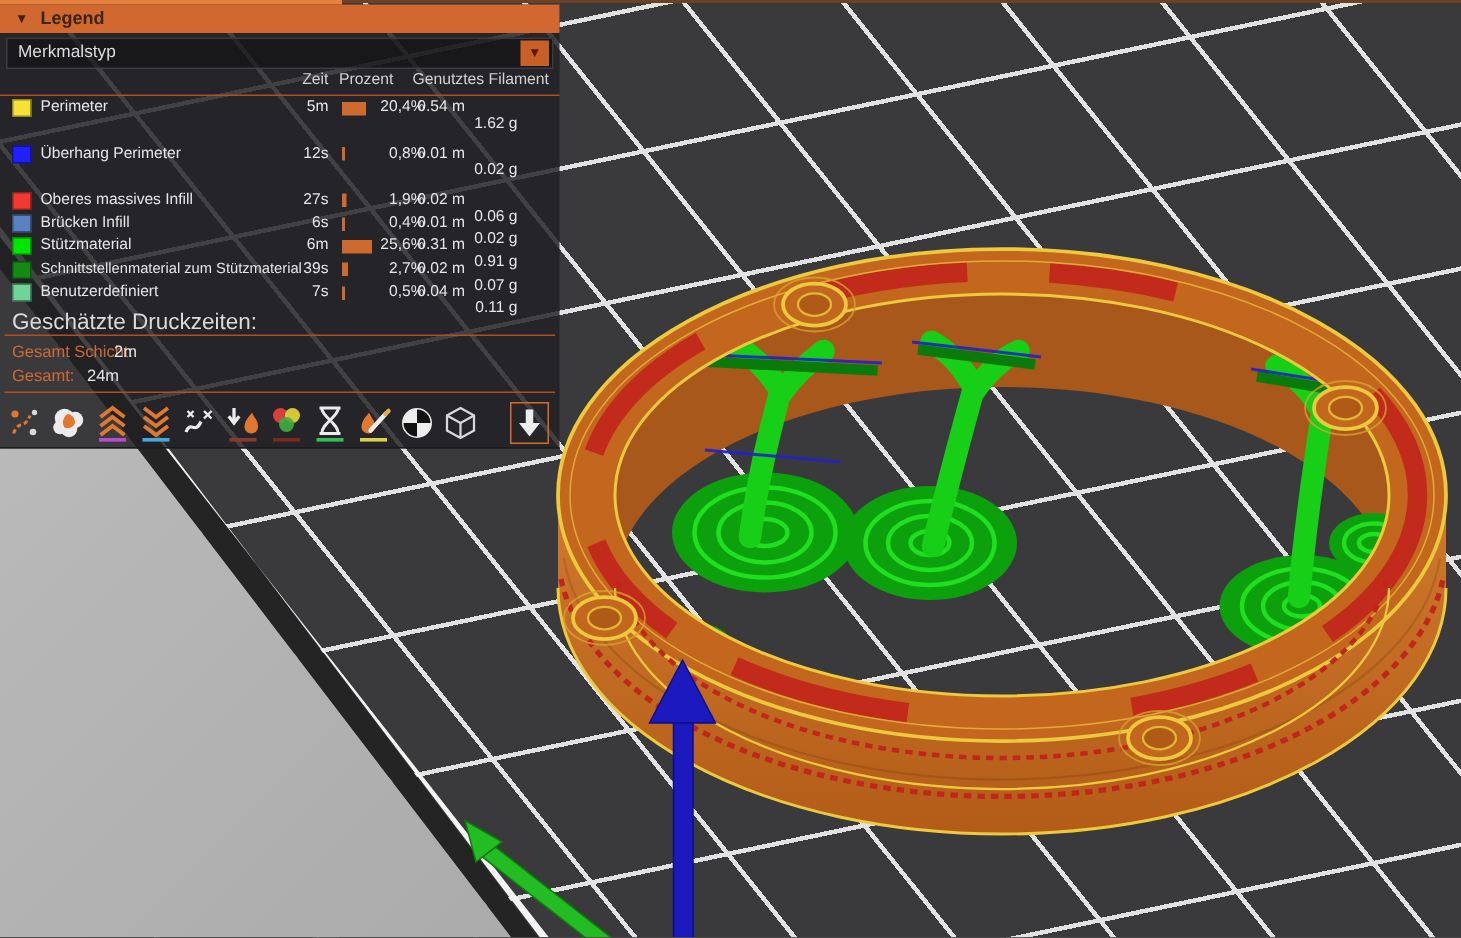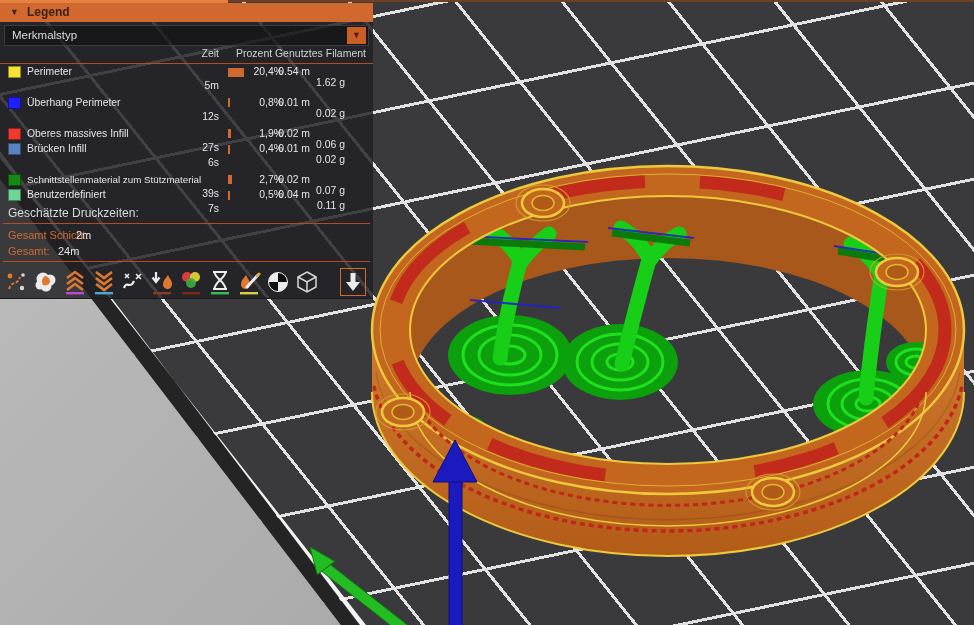--- a/index.html
+++ b/index.html
@@ -31,27 +31,27 @@
   .combo{position:absolute;left:4px;top:22px;width:365px;height:21px;
          background:rgba(14,14,16,0.55);border:1px solid #3c3c40;box-sizing:border-box;}
   .combo-label{position:absolute;left:7px;top:3px;font-size:11.5px;color:#dcdcdc;}
   .combo-btn{position:absolute;right:2px;top:1px;width:19px;height:17px;background:#c75f27;
          color:#5e1600;font-size:9px;text-align:center;line-height:17px;cursor:pointer;}
   .col-head{position:absolute;top:44px;font-size:10.5px;color:#d2d2d2;white-space:nowrap;}
   .head-divider{position:absolute;left:0;top:60px;width:373px;height:1px;background:#b05020;}
   .lrow{position:absolute;left:0;width:373px;height:15px;}
   .swatch{position:absolute;left:8px;top:1px;width:13px;height:12px;border:1px solid rgba(0,0,0,.4);box-sizing:border-box;}
   .lbl{position:absolute;left:27px;top:1px;font-size:10.4px;color:#e6e6e6;white-space:nowrap;}
-  .tval{position:absolute;right:154px;top:15px;font-size:10.4px;color:#e6e6e6;white-space:nowrap;}
+  .tval{position:absolute;right:154px;top:1px;font-size:10.4px;color:#e6e6e6;white-space:nowrap;}
   .barbox{position:absolute;left:228px;top:2.5px;height:9px;}
   .bar{height:9px;background:#cf6a2e;}
   .pval{position:absolute;right:90px;top:1px;font-size:10.4px;color:#e6e6e6;white-space:nowrap;}
   .mval{position:absolute;right:63px;top:1px;font-size:10.4px;color:#e6e6e6;white-space:nowrap;}
   .gval{position:absolute;right:28px;top:12px;font-size:10.4px;color:#e6e6e6;white-space:nowrap;}
-  .times-head{position:absolute;left:8px;top:203px;font-size:12px;color:#dadada;text-align:center;}
+  .times-head{position:absolute;left:8px;top:203px;font-size:15px;color:#dadada;text-align:center;}
   .divider{position:absolute;left:3px;width:367px;height:1px;background:#b05020;}
   .tlabel{position:absolute;left:8px;font-size:11px;color:#cf6a32;}
   .tvalue{position:absolute;left:58px;font-size:11px;color:#e6e6e6;}
   .iconrow{position:absolute;left:5px;top:263px;height:32px;display:flex;align-items:center;gap:5px;}
   .ico{width:24px;height:28px;display:flex;align-items:center;justify-content:center;cursor:pointer;}
   .ico.sel{border:1.5px solid #d86a28;box-sizing:border-box;margin-left:16px;width:26px;}
 </style>
 </head>
 <body>
 
@@ -183,21 +183,21 @@
       <span class="tri">▼</span>
       <span class="ttl">Legend</span>
     </div>
 
     <div class="combo">
       <span class="combo-label">Merkmalstyp</span>
       <span class="combo-btn">▼</span>
     </div>
 
     <span class="col-head" style="right:154px;">Zeit</span>
-    <span class="col-head" style="left:236px;">Prozent</span>
+    <span class="col-head" style="left:226px;">Prozent</span>
     <span class="col-head" style="right:7px;">Genutztes Filament</span>
     <div class="head-divider"></div>
 
     <div class="lrow" style="top:62px;">
         <span class="swatch" style="background: rgb(245, 226, 53);"></span>
         <span class="lbl">Perimeter</span>
         <span class="tval">5m</span>
         <span class="barbox">
           <span class="bar" style="display: block; width: 16px;"></span>
         </span>
@@ -230,20 +230,31 @@
     <div class="lrow" style="top:139px;">
         <span class="swatch" style="background: rgb(90, 130, 192);"></span>
         <span class="lbl">Brücken Infill</span>
         <span class="tval">6s</span>
         <span class="barbox">
           <span class="bar" style="display: block; width: 1.5px;"></span>
         </span>
         <span class="pval">0,4%</span>
         <span class="mval">0.01 m</span>
         <span class="gval">0.02 g</span>
+      </div>
+    <div class="lrow" style="top:154.4px;">
+        <span class="swatch" style="background: rgb(0, 230, 0);"></span>
+        <span class="lbl">Stützmaterial</span>
+        <span class="tval">6m</span>
+        <span class="barbox">
+          <span class="bar" style="display: block; width: 20px;"></span>
+        </span>
+        <span class="pval">25,6%</span>
+        <span class="mval">0.31 m</span>
+        <span class="gval">0.91 g</span>
       </div>
     <div class="lrow" style="top:169.8px;">
         <span class="swatch" style="background: rgb(20, 138, 20);"></span>
         <span class="lbl" style="font-size:9.8px;text-align:right;">Schnittstellenmaterial zum Stützmaterial</span>
         <span class="tval">39s</span>
         <span class="barbox">
           <span class="bar" style="display: block; width: 4px;"></span>
         </span>
         <span class="pval">2,7%</span>
         <span class="mval">0.02 m</span>

